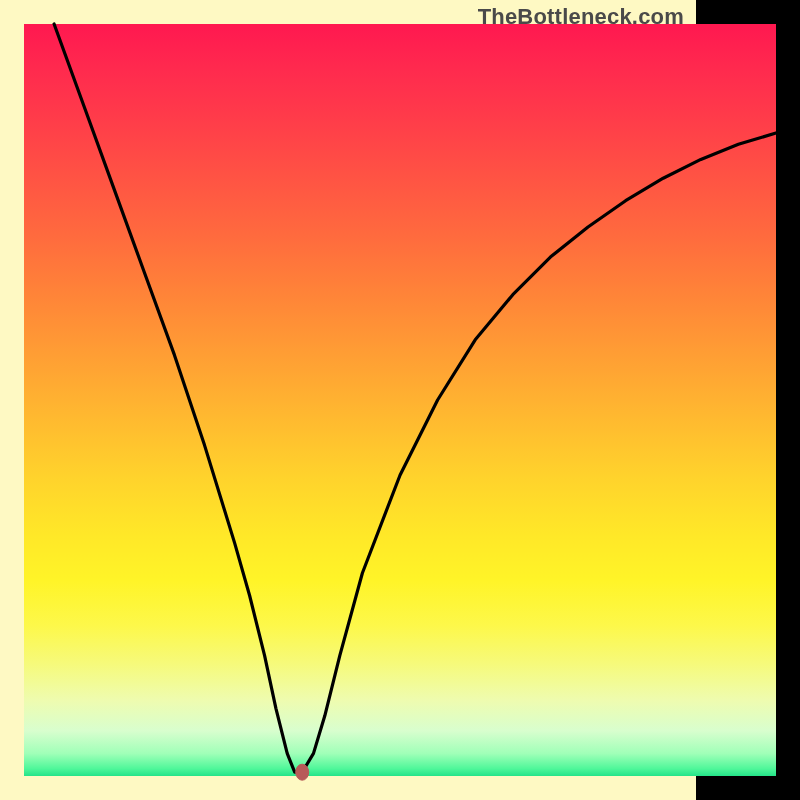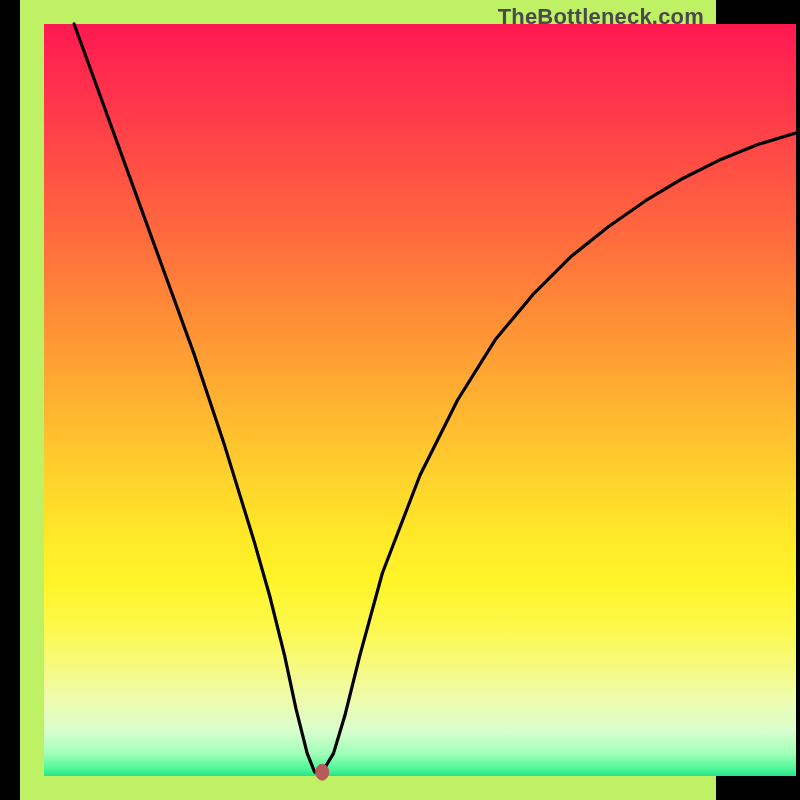--- a/index.html
+++ b/index.html
@@ -8,22 +8,21 @@
     width: 800px;
     height: 800px;
     background: #000;
     font-family: Arial, Helvetica, sans-serif;
     overflow: hidden;
   }
   .frame {
     position: relative;
     width: 696px;
     height: 800px;
-    background: #bef264;
-    margin-left: 20px;
+    background: #fef9c3;
   }
   .watermark {
     position: absolute;
     top: 4px;
     right: 12px;
     color: #4a4a4a;
     font-size: 22px;
     font-weight: 600;
     letter-spacing: 0.2px;
     user-select: none;

